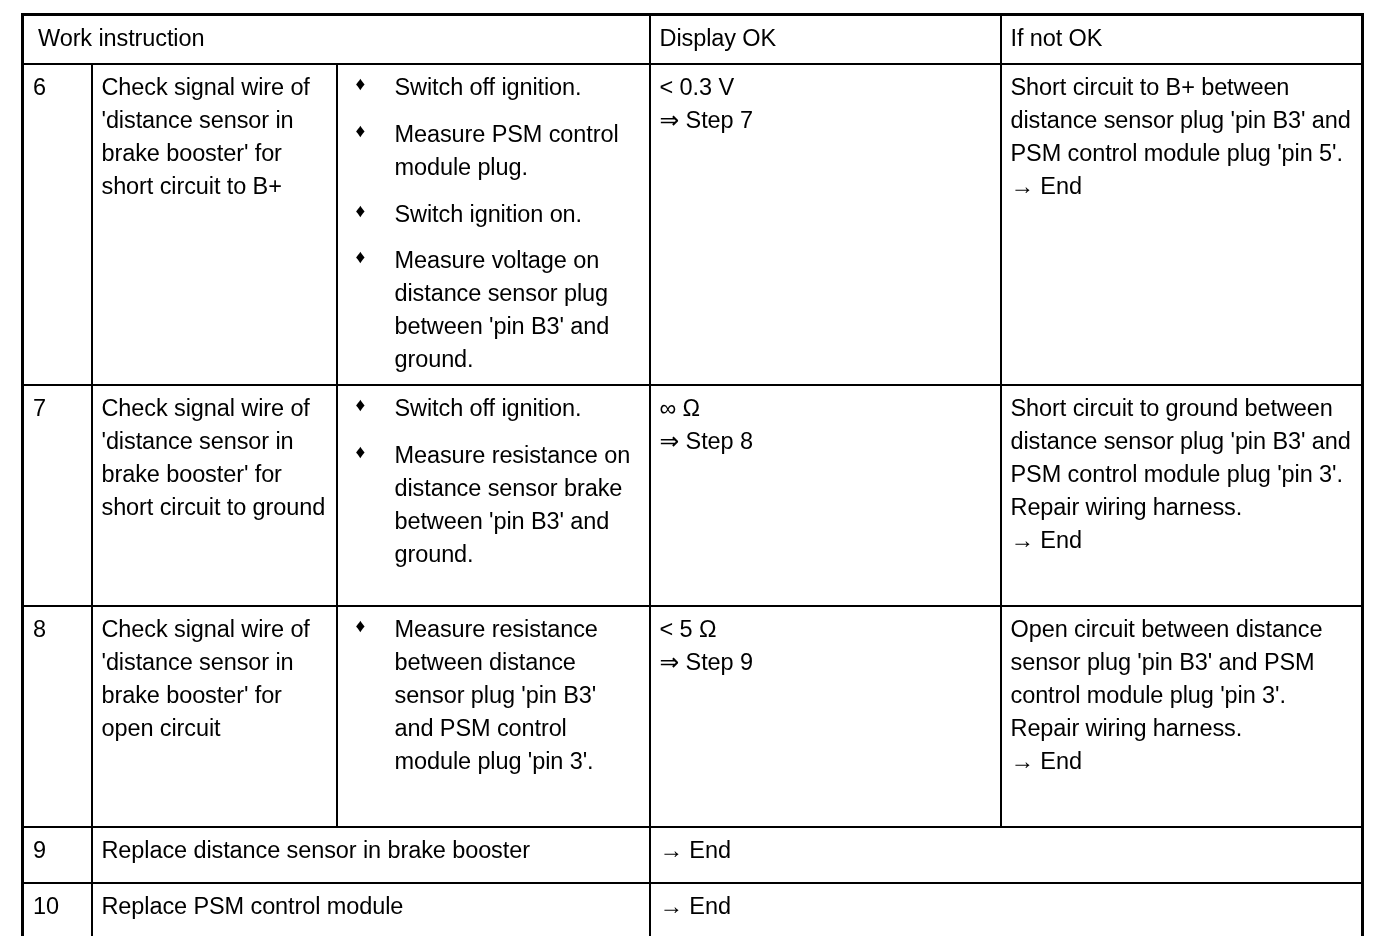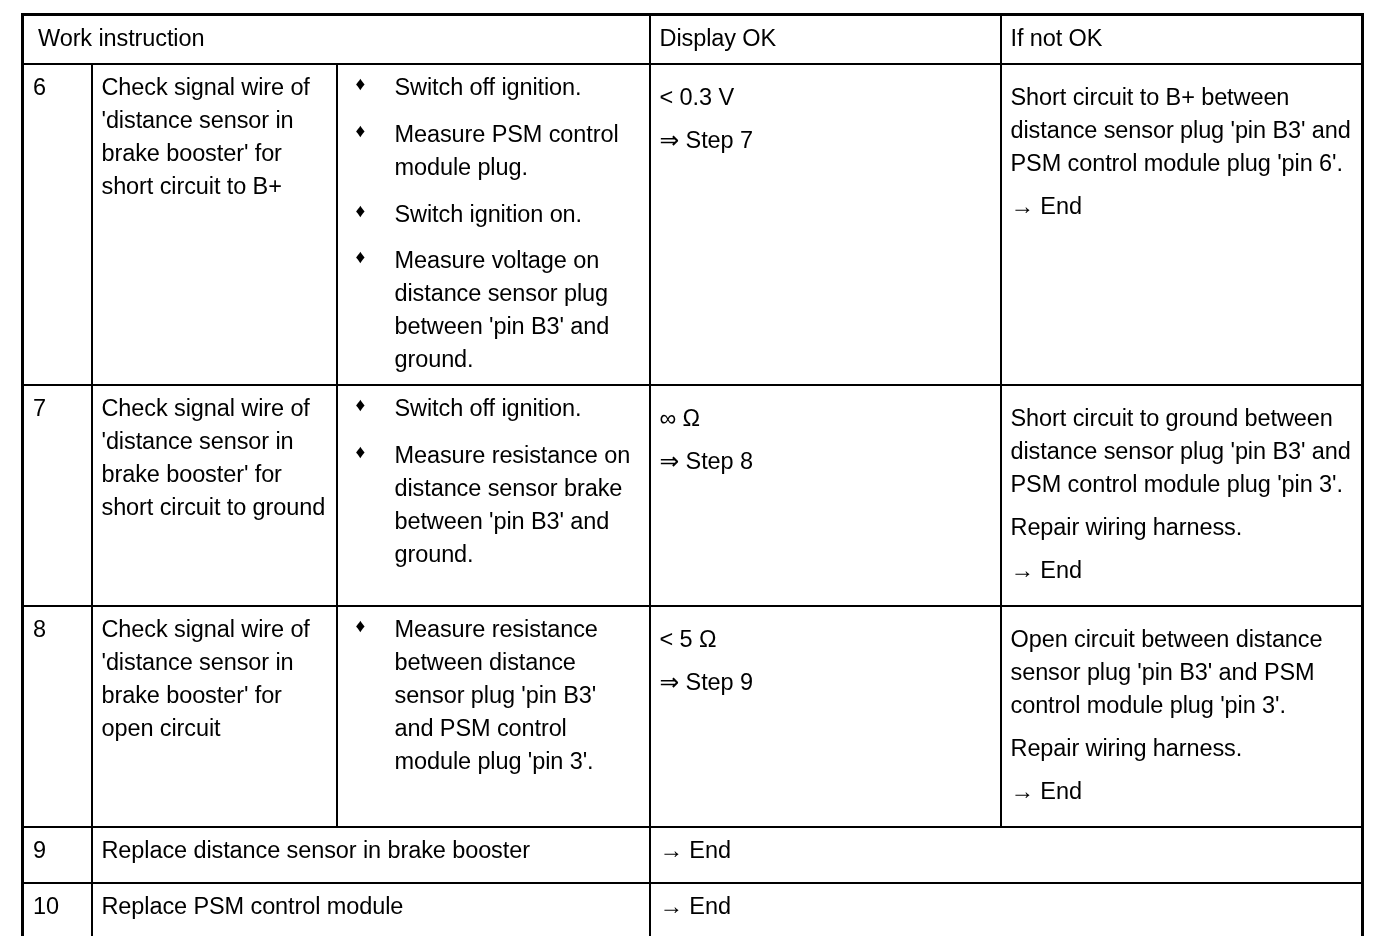--- a/index.html
+++ b/index.html
@@ -76,21 +76,21 @@
     margin: 0 0 14px 0;
   }
   ul.steps li:last-child { margin-bottom: 0; }
   ul.steps li .bullet {
     position: absolute;
     left: 9px;
     top: 0px;
     font-size: 19px;
     line-height: 1.40;
   }
-  .line { display: block; margin-top: 10px; }
+  .line { display: block; }
   .short-row td { height: 40px; padding-top: 7px; padding-bottom: 9px; }
   .nowrapcell { white-space: nowrap; }
 </style>
 </head>
 <body>
 
 <div class="sheet">
 
   <table class="diag">
     <colgroup>
@@ -132,21 +132,21 @@
               <span class="bullet">♦</span>
               <span>Measure voltage on distance sensor plug between 'pin B3' and ground.</span>
             </li>
           </ul>
         </td>
         <td class="tall">
           <span class="line">&lt; 0.3 V</span>
           <span class="line">⇒ Step 7</span>
         </td>
         <td class="tall">
-          <span class="line">Short circuit to B+ between distance sensor plug 'pin B3' and PSM control module plug 'pin 6'.</span>
+          <span class="line">Short circuit to B+ between distance sensor plug 'pin B3' and PSM control module plug 'pin 5'.</span>
           <span class="line">→ End</span>
         </td>
       </tr>
 
       <tr>
         <td class="num tall7">7</td>
         <td class="tall7">Check signal wire of 'distance sensor in brake booster' for short circuit to ground</td>
         <td class="tall7">
           <ul class="steps">
             <li>

